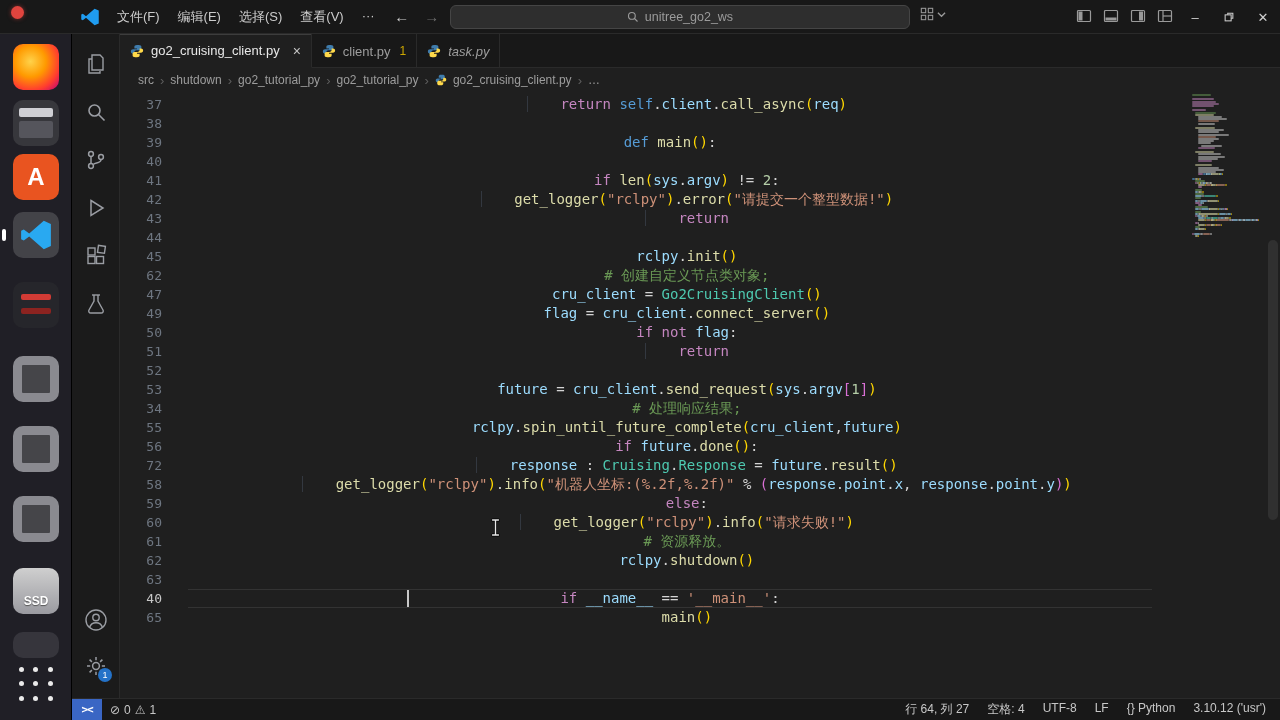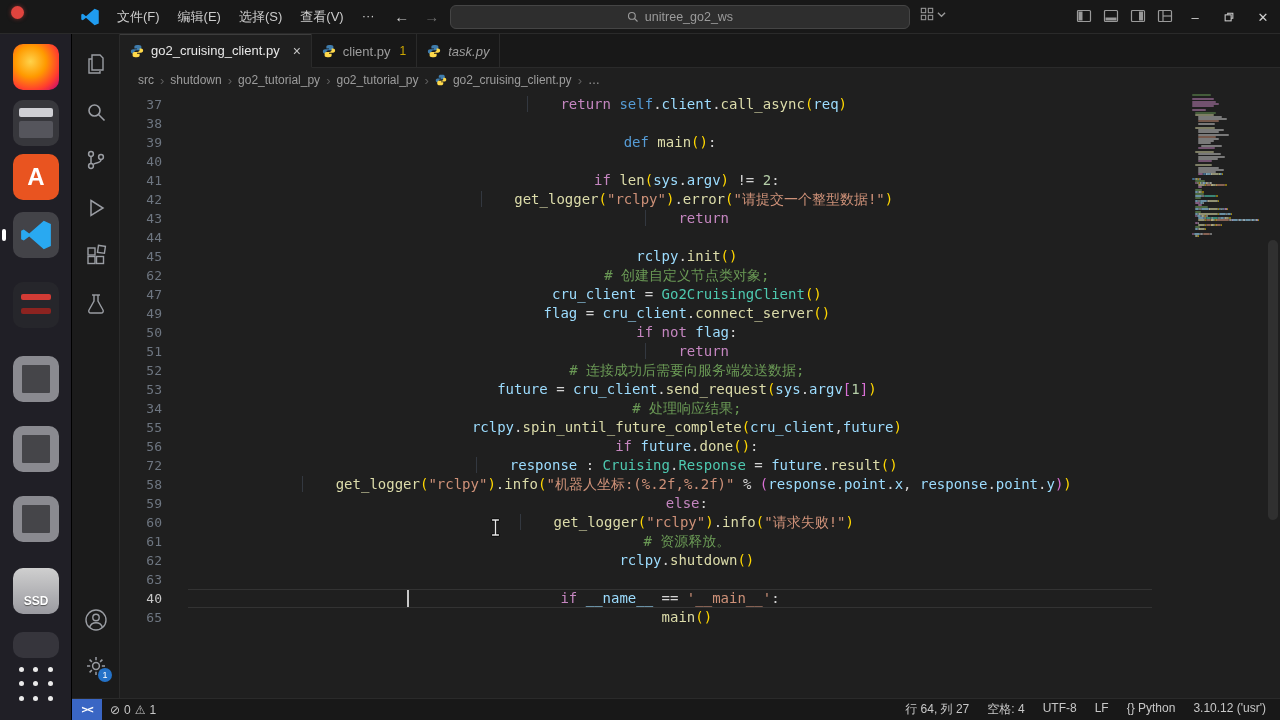--- a/index.html
+++ b/index.html
@@ -372,21 +372,21 @@
         <div class="line">
           <div class="ln">50</div>
           <div class="code"><span>    </span><span style="color: rgb(197, 134, 192);">if not </span><span style="color: rgb(156, 220, 254);">flag</span><span style="color: rgb(212, 212, 212);">:</span></div>
         </div>
         <div class="line">
           <div class="ln">51</div>
           <div class="code"><span>    </span><span class="g">    </span><span style="color: rgb(197, 134, 192);">return</span></div>
         </div>
         <div class="line">
           <div class="ln">52</div>
-          <div class="code"><span>    </span><span style="color: rgb(106, 153, 85);"># 连接成功后需要向服务端发送数据;</span></div>
+          <div class="code"><span>    </span></div>
         </div>
         <div class="line">
           <div class="ln">53</div>
           <div class="code"><span>    </span><span style="color: rgb(156, 220, 254);">future</span><span style="color: rgb(212, 212, 212);"> = </span><span style="color: rgb(156, 220, 254);">cru_client</span><span style="color: rgb(212, 212, 212);">.</span><span style="color: rgb(220, 220, 170);">send_request</span><span style="color: rgb(255, 215, 0);">(</span><span style="color: rgb(156, 220, 254);">sys</span><span style="color: rgb(212, 212, 212);">.</span><span style="color: rgb(156, 220, 254);">argv</span><span style="color: rgb(218, 112, 214);">[</span><span style="color: rgb(181, 206, 168);">1</span><span style="color: rgb(218, 112, 214);">]</span><span style="color: rgb(255, 215, 0);">)</span></div>
         </div>
         <div class="line">
           <div class="ln">34</div>
           <div class="code"><span>    </span><span style="color: rgb(106, 153, 85);"># 处理响应结果;</span></div>
         </div>
         <div class="line">

